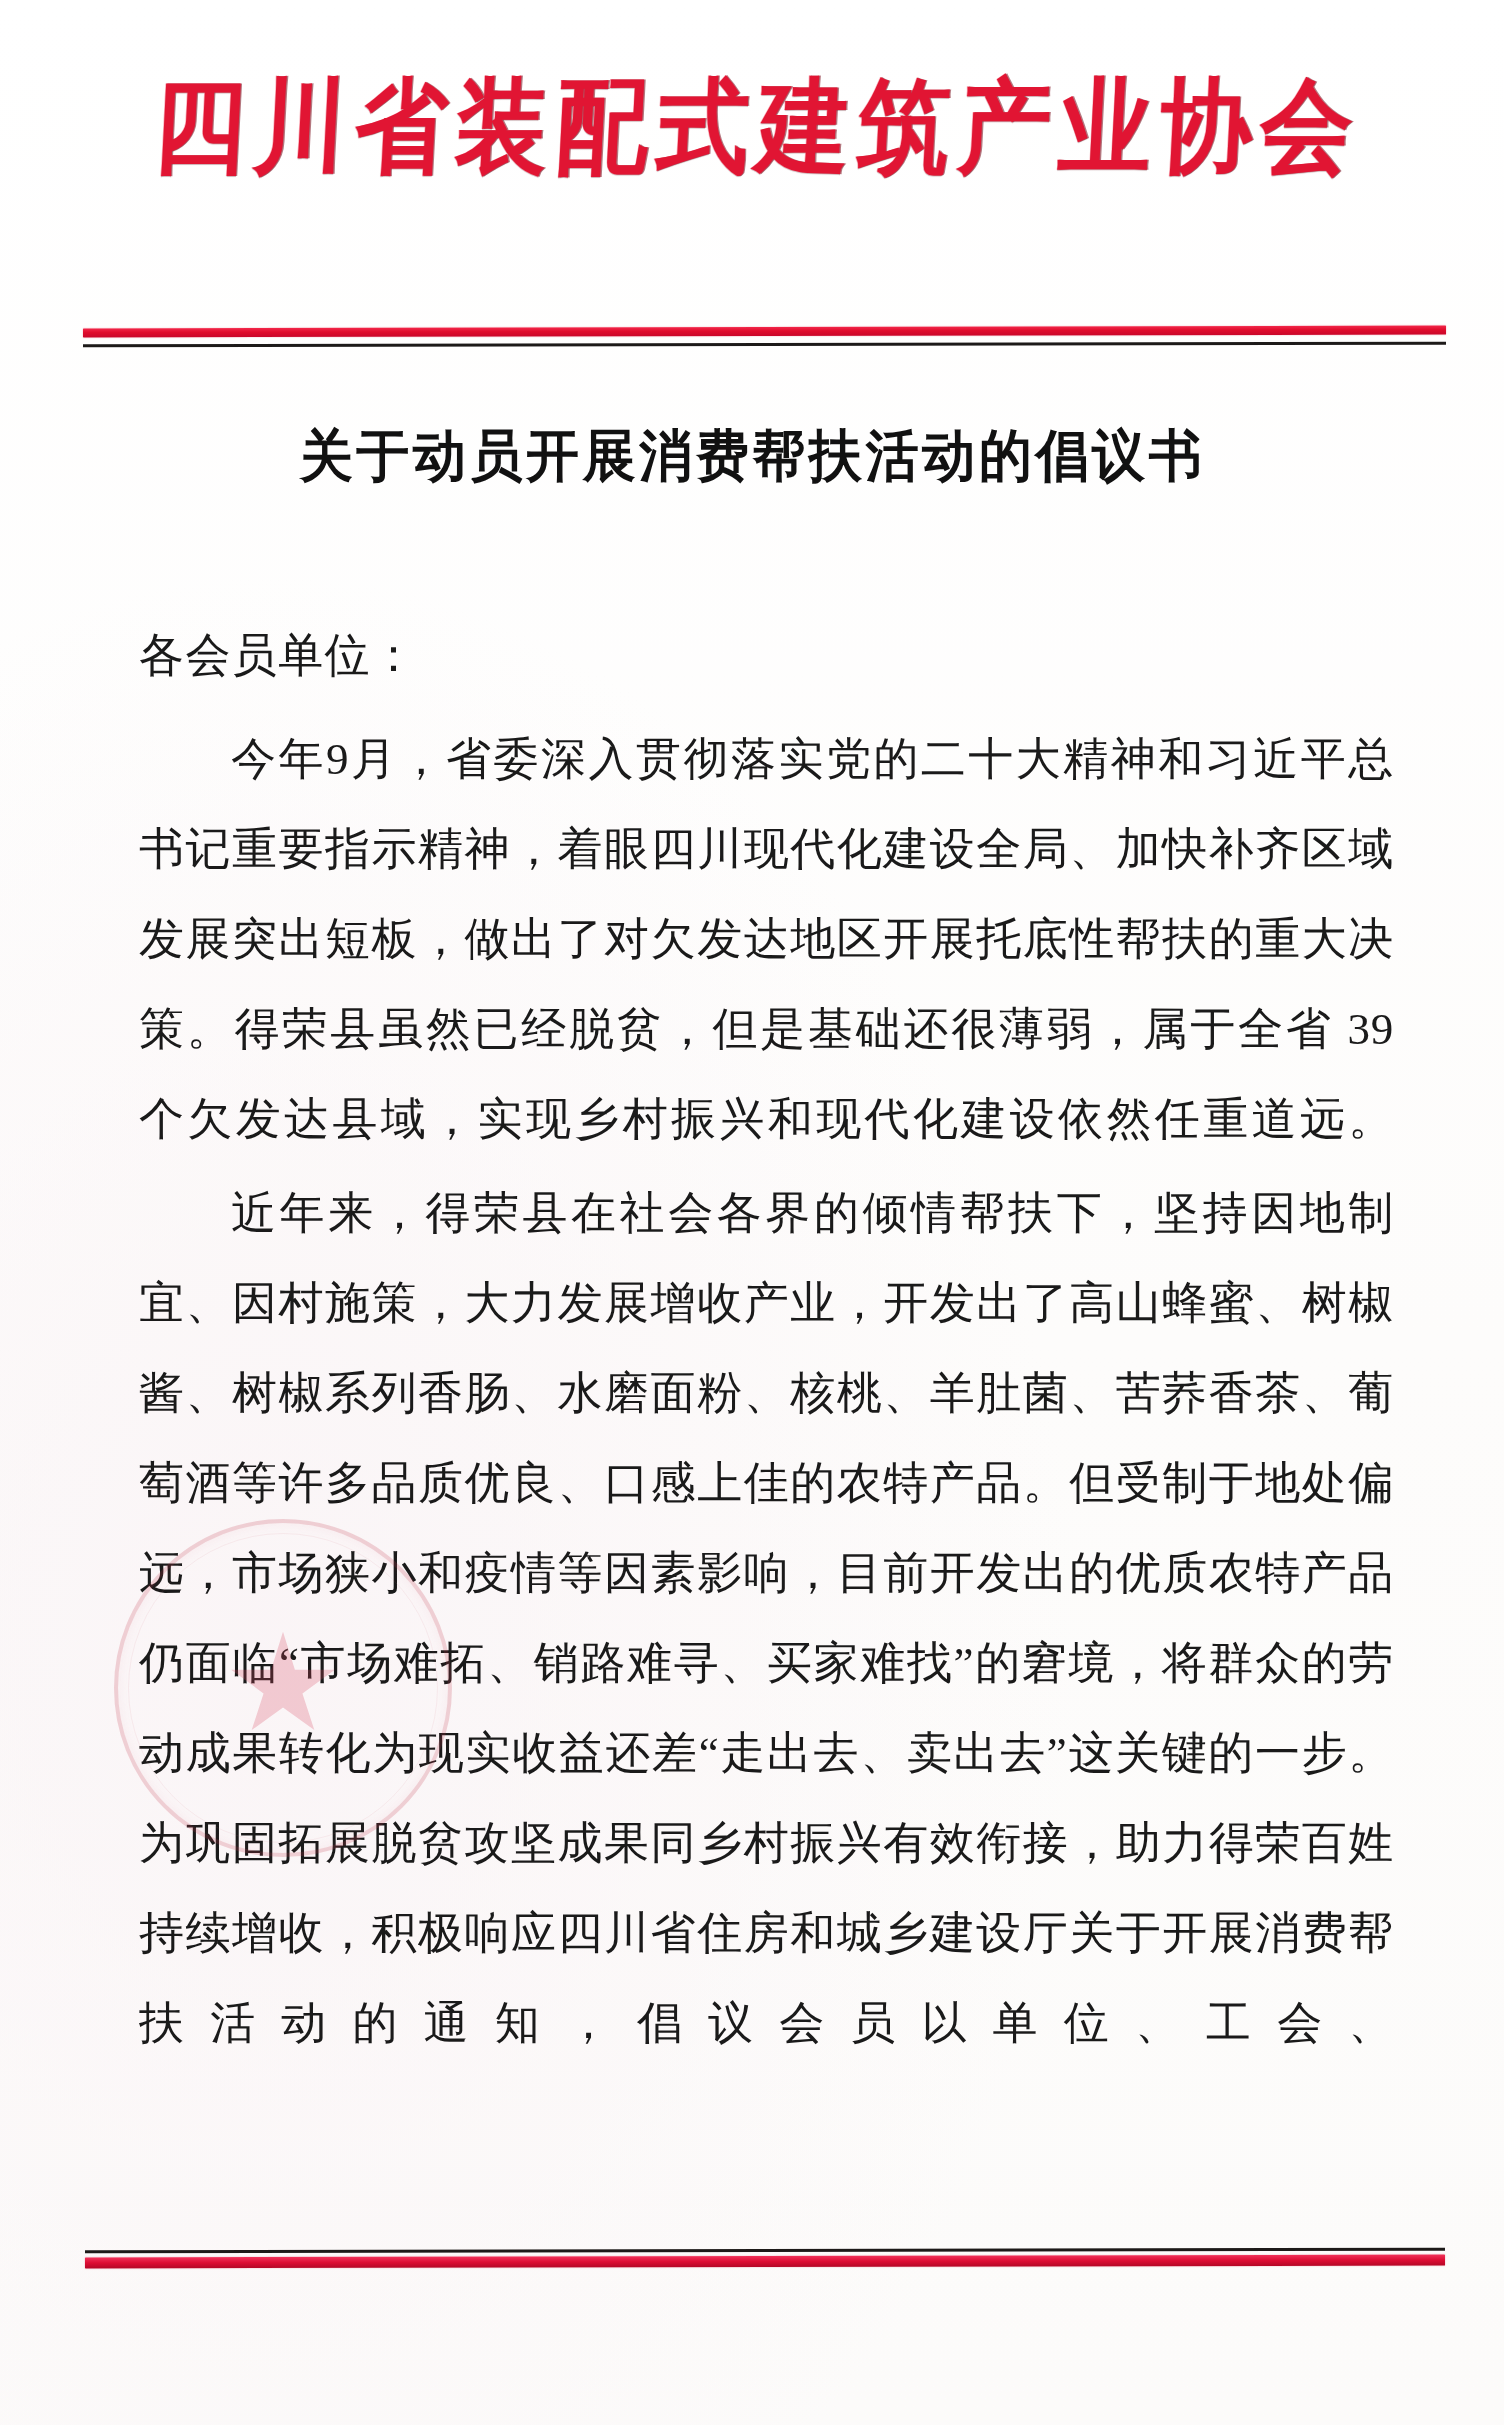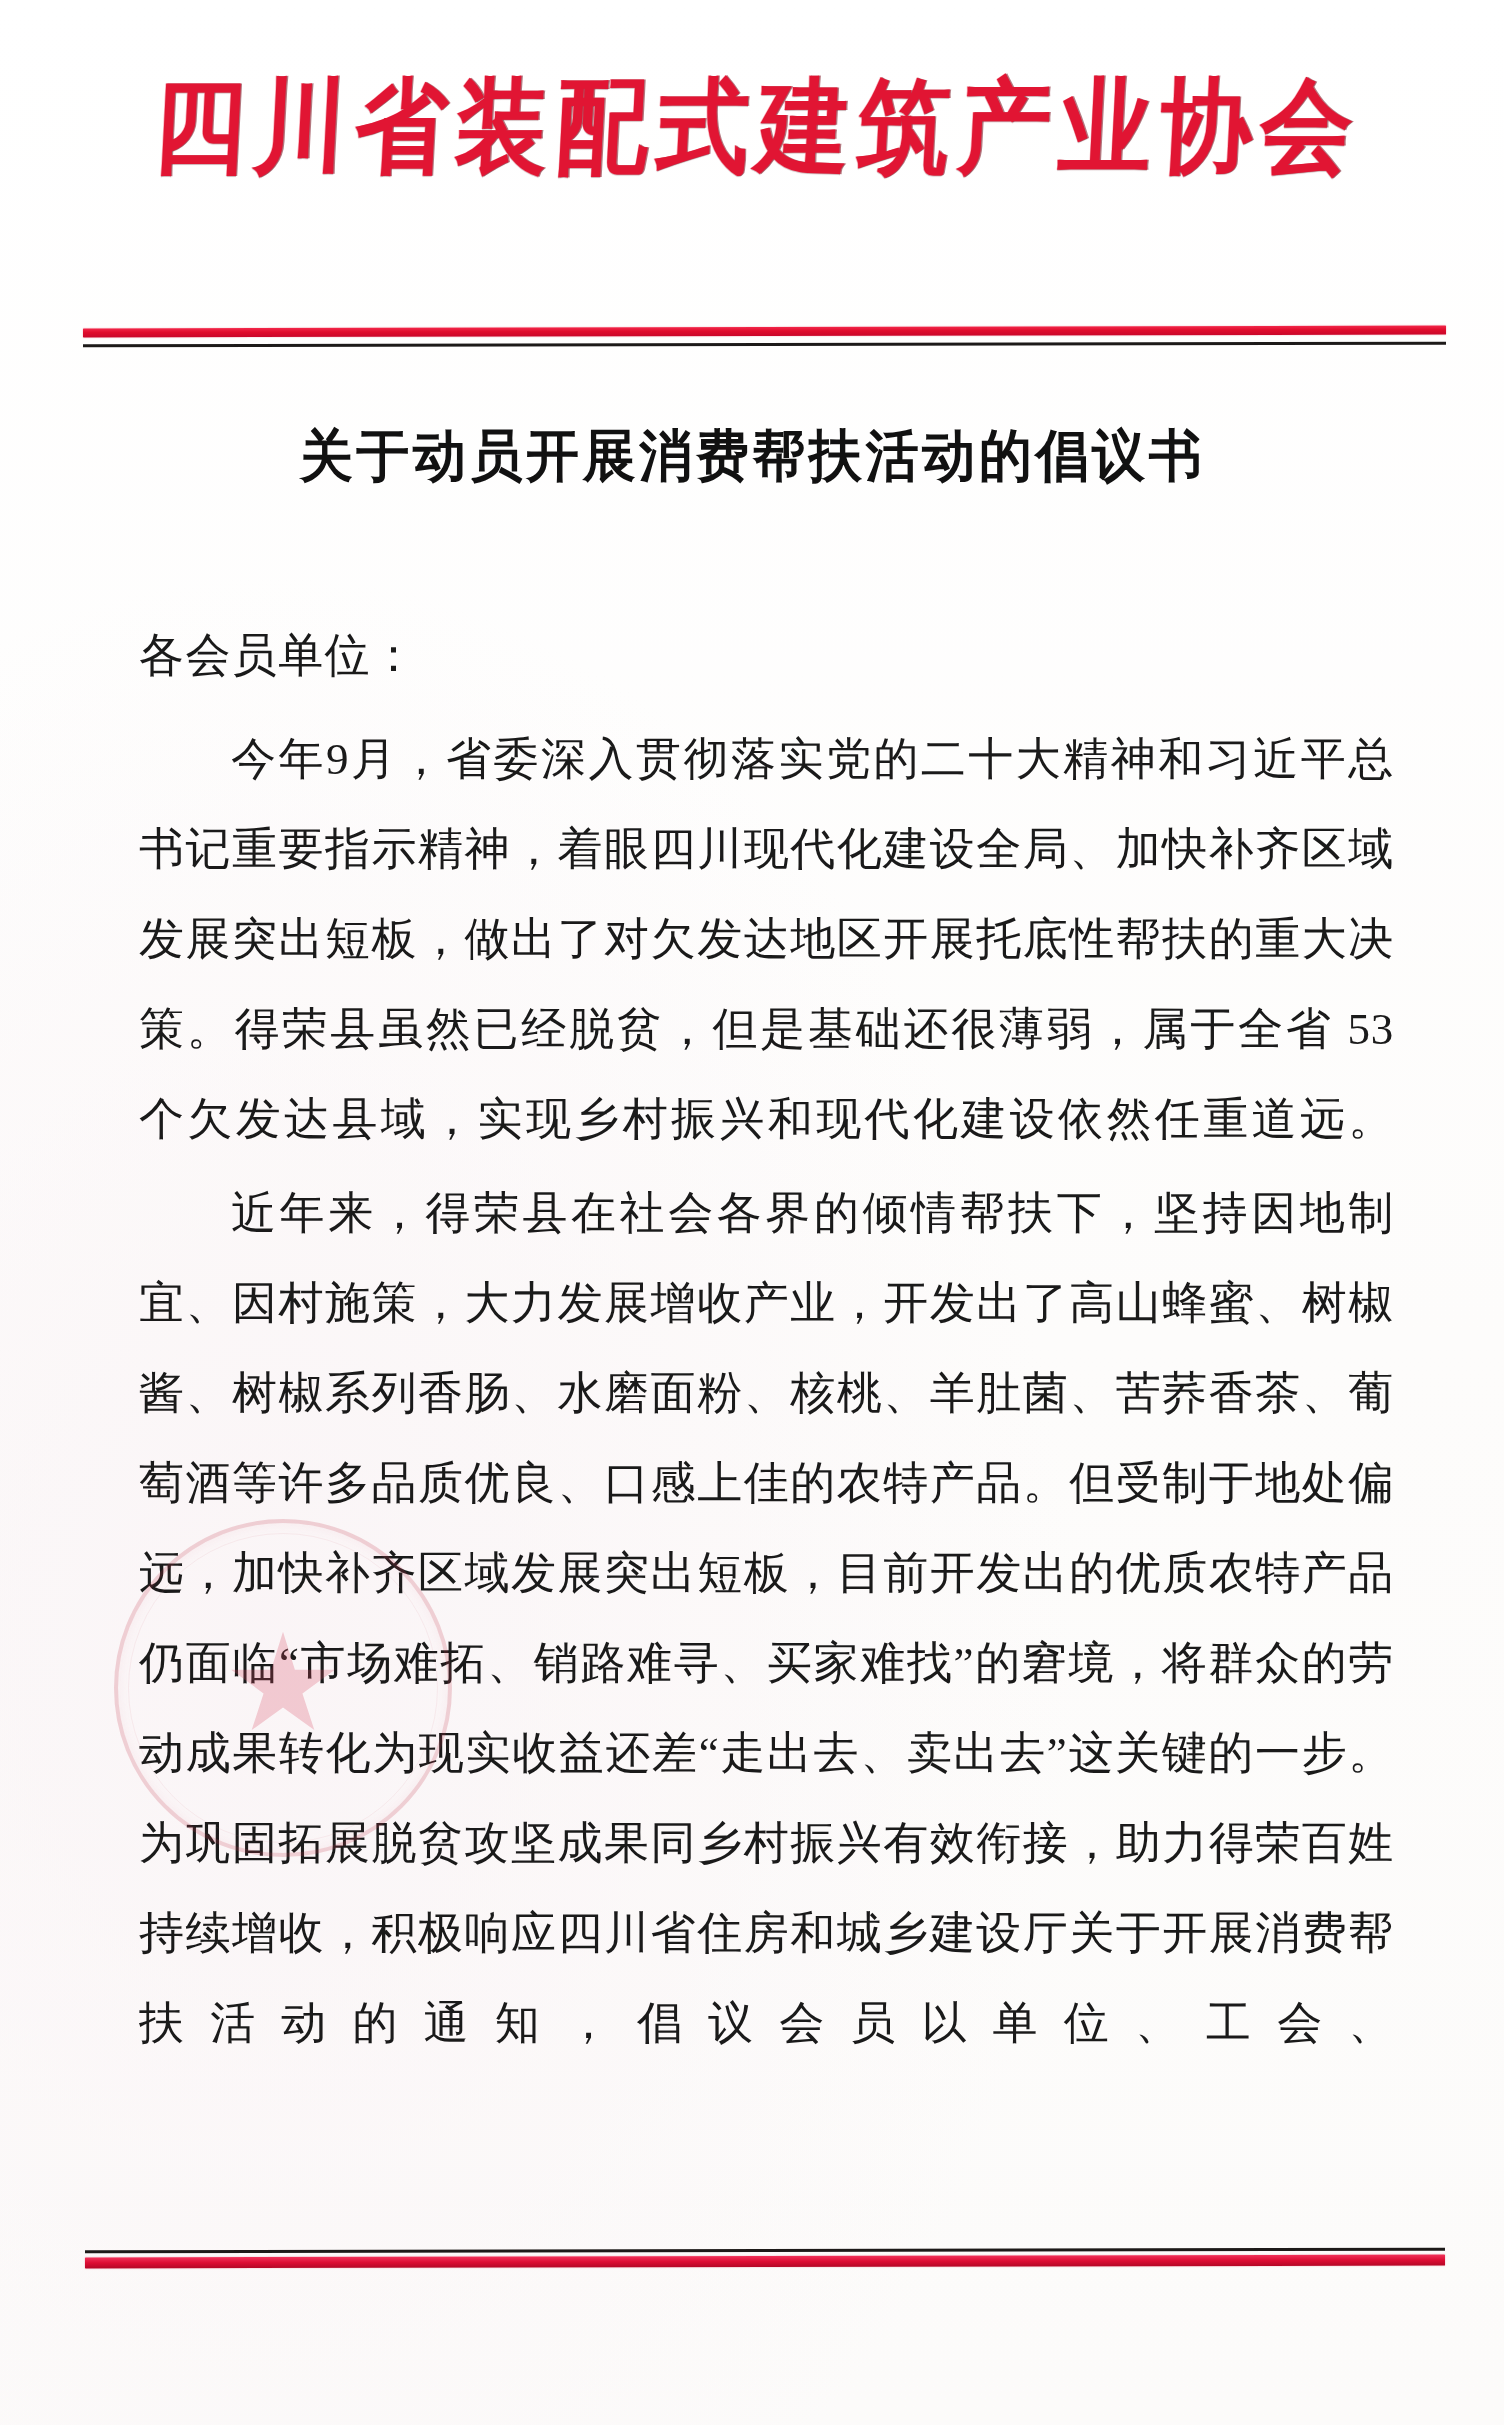--- a/index.html
+++ b/index.html
@@ -198,23 +198,23 @@
   <div class="rule-wrap-top">
     <div class="rule-red-thick"></div>
     <div class="rule-dark-thin"></div>
   </div>
 
   <div class="doc-title">关于动员开展消费帮扶活动的倡议书</div>
 
   <div class="body-block">
     <div class="salutation">各会员单位：</div>
 
-    <p class="para">今年9月，省委深入贯彻落实党的二十大精神和习近平总书记重要指示精神，着眼四川现代化建设全局、加快补齐区域发展突出短板，做出了对欠发达地区开展托底性帮扶的重大决策。得荣县虽然已经脱贫，但是基础还很薄弱，属于全省 53 个欠发达县域，实现乡村振兴和现代化建设依然任重道远。</p>
-
-    <p class="para last-open">近年来，得荣县在社会各界的倾情帮扶下，坚持因地制宜、因村施策，大力发展增收产业，开发出了高山蜂蜜、树椒酱、树椒系列香肠、水磨面粉、核桃、羊肚菌、苦荞香茶、葡萄酒等许多品质优良、口感上佳的农特产品。但受制于地处偏远，加快补齐区域发展突出短板，目前开发出的优质农特产品仍面临“市场难拓、销路难寻、买家难找”的窘境，将群众的劳动成果转化为现实收益还差“走出去、卖出去”这关键的一步。为巩固拓展脱贫攻坚成果同乡村振兴有效衔接，助力得荣百姓持续增收，积极响应四川省住房和城乡建设厅关于开展消费帮扶活动的通知，倡议会员以单位、工会、</p>
+    <p class="para">今年9月，省委深入贯彻落实党的二十大精神和习近平总书记重要指示精神，着眼四川现代化建设全局、加快补齐区域发展突出短板，做出了对欠发达地区开展托底性帮扶的重大决策。得荣县虽然已经脱贫，但是基础还很薄弱，属于全省 39 个欠发达县域，实现乡村振兴和现代化建设依然任重道远。</p>
+
+    <p class="para last-open">近年来，得荣县在社会各界的倾情帮扶下，坚持因地制宜、因村施策，大力发展增收产业，开发出了高山蜂蜜、树椒酱、树椒系列香肠、水磨面粉、核桃、羊肚菌、苦荞香茶、葡萄酒等许多品质优良、口感上佳的农特产品。但受制于地处偏远，市场狭小和疫情等因素影响，目前开发出的优质农特产品仍面临“市场难拓、销路难寻、买家难找”的窘境，将群众的劳动成果转化为现实收益还差“走出去、卖出去”这关键的一步。为巩固拓展脱贫攻坚成果同乡村振兴有效衔接，助力得荣百姓持续增收，积极响应四川省住房和城乡建设厅关于开展消费帮扶活动的通知，倡议会员以单位、工会、</p>
   </div>
 
   <div class="seal">
     <div class="seal-ring"></div>
     <div class="seal-star"></div>
   </div>
 
   <div class="rule-wrap-bottom">
     <div class="rule-dark-thin"></div>
     <div class="rule-red-thick"></div>

